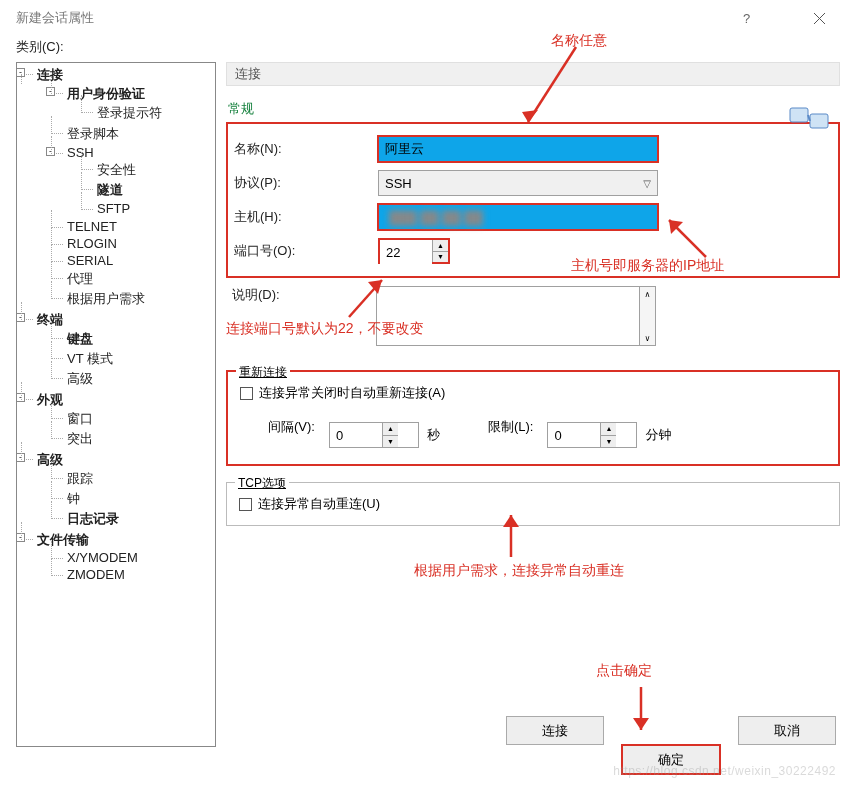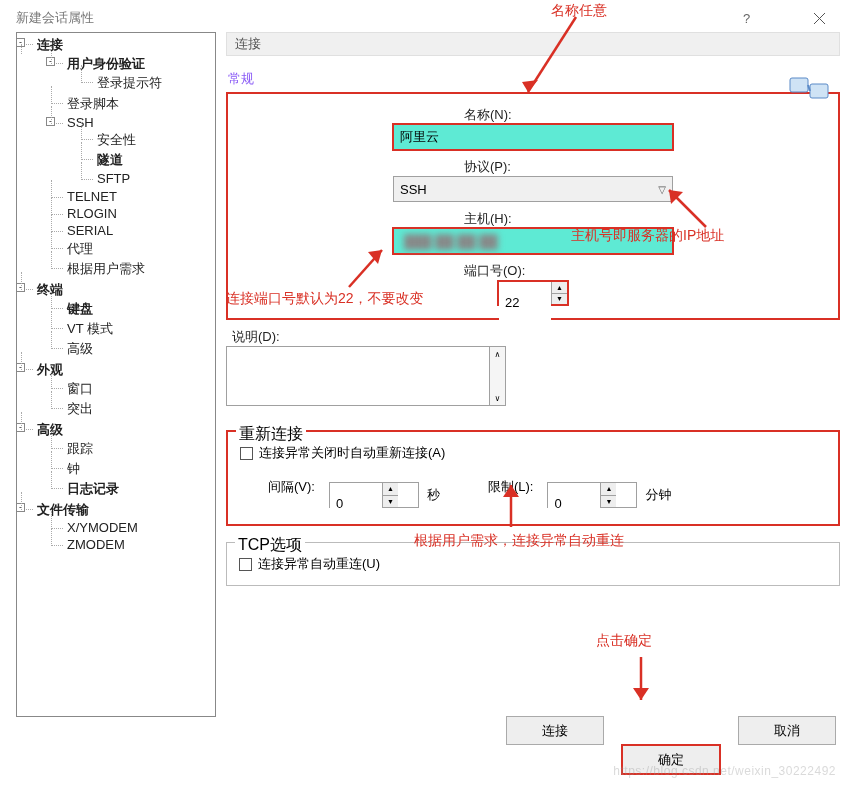--- a/index.html
+++ b/index.html
@@ -21,45 +21,45 @@
 .tree li { position: relative; padding: 1px 0 1px 14px; white-space: nowrap; color: #222; }
 .tree li::before { content: ""; position: absolute; left: 0; top: 9px; width: 12px; border-top: 1px dotted #aaa; }
 .tree li::after { content: ""; position: absolute; left: 0; top: -8px; height: 18px; border-left: 1px dotted #aaa; }
 .tree > li:first-child::after { top: 9px; height: 10px; }
 .tree li.has-children > .tog { position: absolute; left: -5px; top: 3px; width: 9px; height: 9px; border: 1px solid #888; background: #fff; text-align: center; line-height: 7px; font-size: 9px; }
 .tree li.bold > .lbl { font-weight: 700; }
 .tree .lbl { padding: 0 2px; }
 
 .content { flex: 1; position: relative; display: flex; flex-direction: column; }
 .section-title { background: #f0f0f0; padding: 2px 8px; color: #555; border: 1px solid #e0e0e0; }
-.panel-heading { color: #8b5cf6; margin: 14px 0 4px 2px; }
+.panel-heading { color: #15803d; margin: 14px 0 4px 2px; }
 
 .form-section { border: 2px solid #d93025; padding: 4px 0; position: relative; }
 
-.form-row { display: flex; align-items: center; margin: 8px 0; flex-direction: column; }
+.form-row { display: flex; align-items: center; margin: 8px 0; }
 .form-row .flabel { width: 150px; padding-left: 6px; color: #222; }
-.txt-input { height: 26px; border: 1px solid #a0a0a0; padding: 2px 6px; background: #5eead4; }
+.txt-input { height: 26px; border: 1px solid #a0a0a0; padding: 2px 6px; background: #0ea5e9; }
 .txt-input.red { outline: 2px solid #d93025; outline-offset: -1px; }
 .sel { height: 26px; border: 1px solid #a0a0a0; background: #f0f0f0; display: flex; align-items: center; padding: 0 6px; justify-content: space-between; }
 .sel .chev { font-size: 10px; color: #555; }
 .spin { display: flex; border: 1px solid #a0a0a0; height: 26px; }
-.spin input { border: none; padding: 20px 6px; width: 52px; }
+.spin input { border: none; padding: 12px 6px; width: 52px; }
 .spin .btns { width: 16px; display: flex; flex-direction: column; border-left: 1px solid #a0a0a0; }
 .spin .btns span { flex: 1; display: flex; align-items: center; justify-content: center; font-size: 7px; background: #eee; }
 .spin .btns span:first-child { border-bottom: 1px solid #a0a0a0; }
 .spin.red { border: 2px solid #d93025; }
 
 .textarea-wrap { display: flex; width: 280px; }
 .textarea-wrap textarea { flex: 1; height: 60px; border: 1px solid #a0a0a0; resize: none; }
 .textarea-wrap .sb { width: 16px; border: 1px solid #a0a0a0; border-left: none; display: flex; flex-direction: column; justify-content: space-between; background: #f5f5f5; }
 .textarea-wrap .sb span { height: 14px; display: flex; align-items: center; justify-content: center; font-size: 8px; }
 
 .fieldset { border: 1px solid #bbb; margin-top: 16px; padding: 12px; position: relative; }
 .fieldset.red { border: 2px solid #d93025; }
-.fieldset .legend { position: absolute; top: -8px; left: 8px; background: #fff; padding: 0 3px; font-size: 16px; }
+.fieldset .legend { position: absolute; top: -8px; left: 8px; background: #fff; padding: 0 3px; font-size: 12px; text-decoration: underline; }
 .chk { display: flex; align-items: center; gap: 6px; }
 .chk .box { width: 13px; height: 13px; border: 1px solid #555; }
 
 .reconnect-row { display: flex; align-items: center; gap: 8px; margin-top: 16px; }
 .reconnect-row .ilabel { margin: 0 6px 16px 28px; }
 
 .anno { position: absolute; color: #d93025; font-size: 14px; pointer-events: none; }
 .arrow { position: absolute; pointer-events: none; }
 .arrow svg { overflow: visible; }
 .arrow path, .arrow line { stroke: #d93025; stroke-width: 2.5; fill: none; }
@@ -83,20 +83,21 @@
     <span>新建会话属性</span>
     <div class="titlebtn">?</div>
     <div class="titlebtn">
       <svg width="11" height="11">
           <line x1="0" y1="0" x2="11" y2="11" stroke="#555"></line>
           <line x1="11" y1="0" x2="0" y2="11" stroke="#555"></line>
         </svg>
     </div>
   </div>
 
+  <div class="category-label">类别(C):</div>
 
   <div class="main">
     <div class="tree-wrap">
       <ul class="tree">
         <li class="has-children bold"><span class="tog">-</span><span class="lbl">连接</span>
           <ul>
             <li class="has-children bold"><span class="tog">-</span><span class="lbl">用户身份验证</span>
               <ul>
                   <li><span class="lbl">登录提示符</span></li>
                 </ul>

